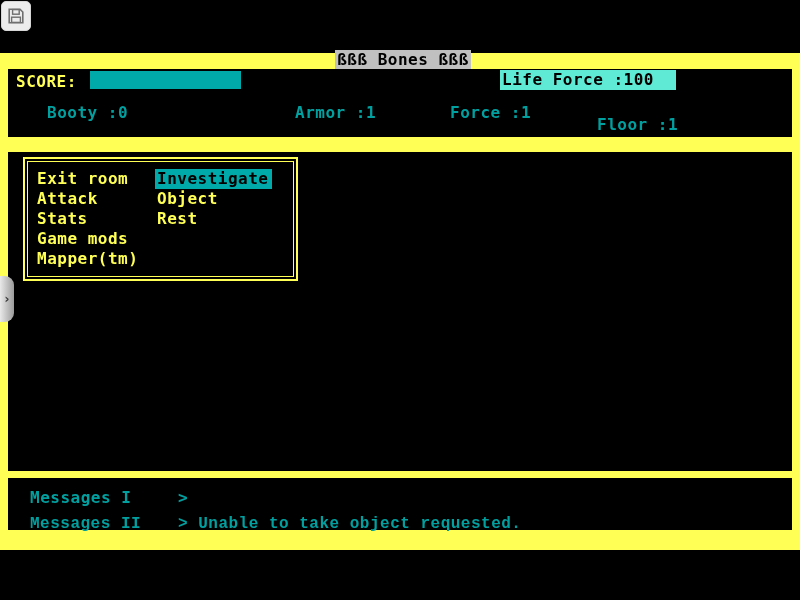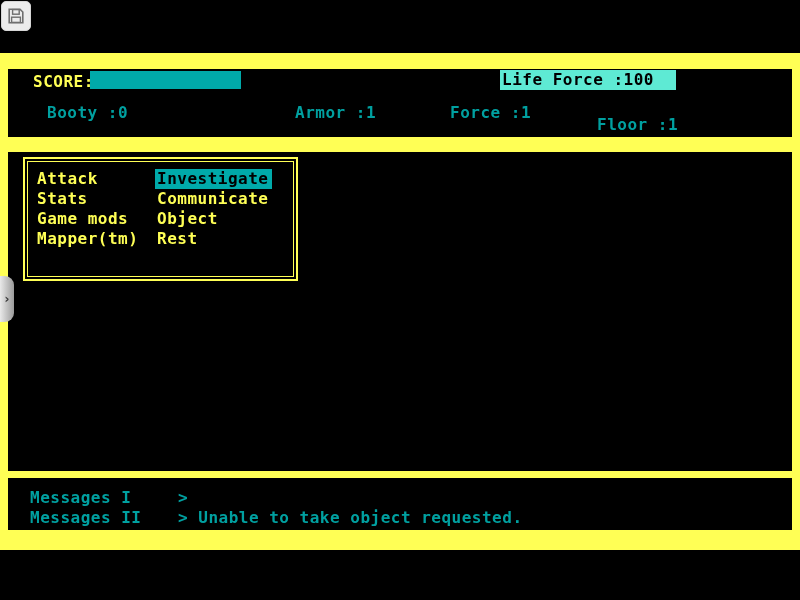--- a/index.html
+++ b/index.html
@@ -21,21 +21,21 @@
 
   
   .panel{position:absolute;left:8px;width:784px;background:#000;}
   .stats-panel{top:69px;height:68px;}
   .main-panel{top:152px;height:319px;}
   .messages-panel{top:478px;height:52px;}
 
   .ylw{color:#FFFF55;}
   .cyn{color:#00A0A0;}
 
-  .score-label{position:absolute;left:25px;top:3px;}
+  .score-label{position:absolute;left:8px;top:3px;}
   .score-bar{position:absolute;left:82px;top:2px;width:151px;height:18px;background:#00AAAA;
     color:#000;text-align:right;line-height:18px;padding-right:6px;box-sizing:border-box;}
   .life-force{position:absolute;left:492px;top:1px;width:176px;height:20px;background:#5eead4;
     color:#000;line-height:20px;padding-left:2px;box-sizing:border-box;}
   .stat{position:absolute;top:34px;}
   .stat-0{left:39px;} .stat-1{left:287px;} .stat-2{left:442px;} .stat-3{left:589px;margin-top:12px;}
 
   
   .menu-box{position:absolute;left:15px;top:5px;width:275px;height:124px;
     border:2px solid #FFFF55;box-sizing:border-box;background:#000;}
@@ -44,21 +44,21 @@
   .menu-col{position:absolute;top:10px;}
   .menu-col-left{left:12px;width:120px;}
   .menu-col-right{left:132px;width:130px;}
   .menu-item{height:20px;line-height:20px;color:#FFFF55;cursor:pointer;}
   .menu-item .selected{display:inline-block;background:#00AAAA;color:#000;
     margin-left:-2px;padding:0 4px 0 2px;}
 
   
   .msg-label{position:absolute;left:22px;}
   .msg-text{position:absolute;left:170px;}
-  .msg-row-0{top:10px;} .msg-row-1{top:30px;}
+  .msg-row-0{top:10px;} .msg-row-1{top:37px;font-family:Liberation Mono, monospace;}
 
   
   .handle{position:absolute;left:0;top:276px;width:14px;height:46px;
     background:linear-gradient(90deg,#e9e9e9,#9a9a9a);border-radius:0 9px 9px 0;
     display:flex;align-items:center;justify-content:center;cursor:pointer;
     color:#3a3a3a;font-family:"DejaVu Sans",sans-serif;font-size:12px;font-weight:bold;}
 </style>
 </head>
 <body>
 
@@ -69,45 +69,46 @@
   <button class="save-btn">
     <span style="display:flex;">
       <svg width="20" height="20" viewBox="0 0 20 20">
         <path d="M3.2 3.2 h10.8 l2.8 2.8 v10.8 h-13.6 z" fill="none" stroke="#6f6f6f" stroke-width="1.6"></path>
         <rect x="6.6" y="3.6" width="6.6" height="4.6" fill="none" stroke="#6f6f6f" stroke-width="1.4"></rect>
         <rect x="5.6" y="11.2" width="8.8" height="5.2" fill="none" stroke="#6f6f6f" stroke-width="1.4"></rect>
       </svg>
     </span>
   </button>
 
+  <div class="title-bar t">ßßß Bones ßßß</div>
 
   <div class="panel stats-panel">
     <span class="t ylw score-label">SCORE:</span>
     <div class="t score-bar">
       <span>0</span>
     </div>
     <div class="t life-force">Life Force :100</div>
     <span class="t cyn stat stat-0">Booty :0</span>
     <span class="t cyn stat stat-1">Armor :1</span>
     <span class="t cyn stat stat-2">Force :1</span>
     <span class="t cyn stat stat-3">Floor :1</span>
   </div>
 
   <div class="panel main-panel">
     <div class="menu-box">
       <div class="menu-inner"></div>
       <div class="menu-col menu-col-left">
+        <div class="t menu-item">Exit room</div>
         <div class="t menu-item">Attack</div>
         <div class="t menu-item">Stats</div>
         <div class="t menu-item">Game mods</div>
         <div class="t menu-item">Mapper(tm)</div>
       </div>
       <div class="menu-col menu-col-right">
         <div class="t menu-item"><span class="selected">Investigate</span></div>
-        <div class="t menu-item">Communicate</div>
         <div class="t menu-item">Object</div>
         <div class="t menu-item">Rest</div>
       </div>
     </div>
   </div>
 
   <div class="panel messages-panel">
     <span class="t cyn msg-label msg-row-0">Messages I</span>
     <span class="t cyn msg-text  msg-row-0">&gt;</span>
     <span class="t cyn msg-label msg-row-1">Messages II</span>

